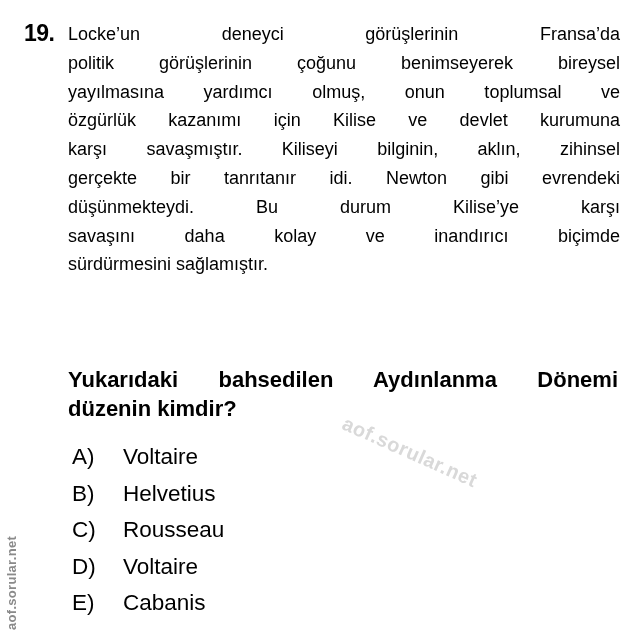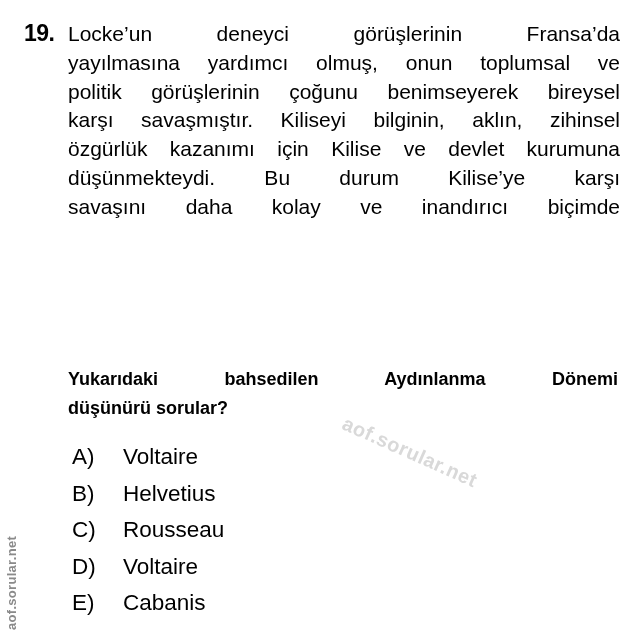--- a/index.html
+++ b/index.html
@@ -21,38 +21,38 @@
       top: 20px;
       font-size: 23px;
       font-weight: bold;
       letter-spacing: -0.5px;
     }
     .passage {
       position: absolute;
       left: 68px;
       top: 20px;
       width: 552px;
-      font-size: 21px;
+      font-size: 18px;
       line-height: 28.8px;
     }
     .line {
       display: block;
       white-space: nowrap;
       text-align: justify;
       text-align-last: justify;
     }
     .line.last {
       text-align-last: left;
     }
     .prompt {
       position: absolute;
       left: 68px;
       top: 365px;
       width: 550px;
-      font-size: 18px;
+      font-size: 22px;
       line-height: 29px;
       font-weight: bold;
     }
     .options {
       position: absolute;
       left: 72px;
       top: 444px;
     }
     .option {
       display: flex;
@@ -90,31 +90,33 @@
       letter-spacing: 0.3px;
     }
   </style>
 </head>
 <body>
 
 <div class="qnum">19.</div>
 
 <div class="passage">
   <span class="line">Locke’un deneyci görüşlerinin Fransa’da</span>
+  <span class="line">politik görüşlerinin çoğunu benimseyerek bireysel</span>
   <span class="line">yayılmasına yardımcı olmuş, onun toplumsal ve</span>
-  <span class="line">politik görüşlerinin çoğunu benimseyerek bireysel</span>
+  <span class="line">özgürlük kazanımı için Kilise ve devlet kurumuna</span>
   <span class="line">karşı savaşmıştır. Kiliseyi bilginin, aklın, zihinsel</span>
-  <span class="line">özgürlük kazanımı için Kilise ve devlet kurumuna</span>
+  <span class="line">gerçekte bir tanrıtanır idi. Newton gibi evrendeki</span>
   <span class="line">düşünmekteydi. Bu durum Kilise’ye karşı</span>
   <span class="line">savaşını daha kolay ve inandırıcı biçimde</span>
+  <span class="line last">sürdürmesini sağlamıştır.</span>
 </div>
 
 <div class="prompt">
   <span class="line">Yukarıdaki bahsedilen Aydınlanma Dönemi</span>
-  <span class="line last">düşünürü sorular?</span>
+  <span class="line last">düzenin kimdir?</span>
 </div>
 
 <div class="options">
   <div class="option">
     <span class="opt-letter">A)</span>
     <span class="opt-text">Voltaire</span>
   </div>
   <div class="option">
     <span class="opt-letter">B)</span>
     <span class="opt-text">Helvetius</span>

